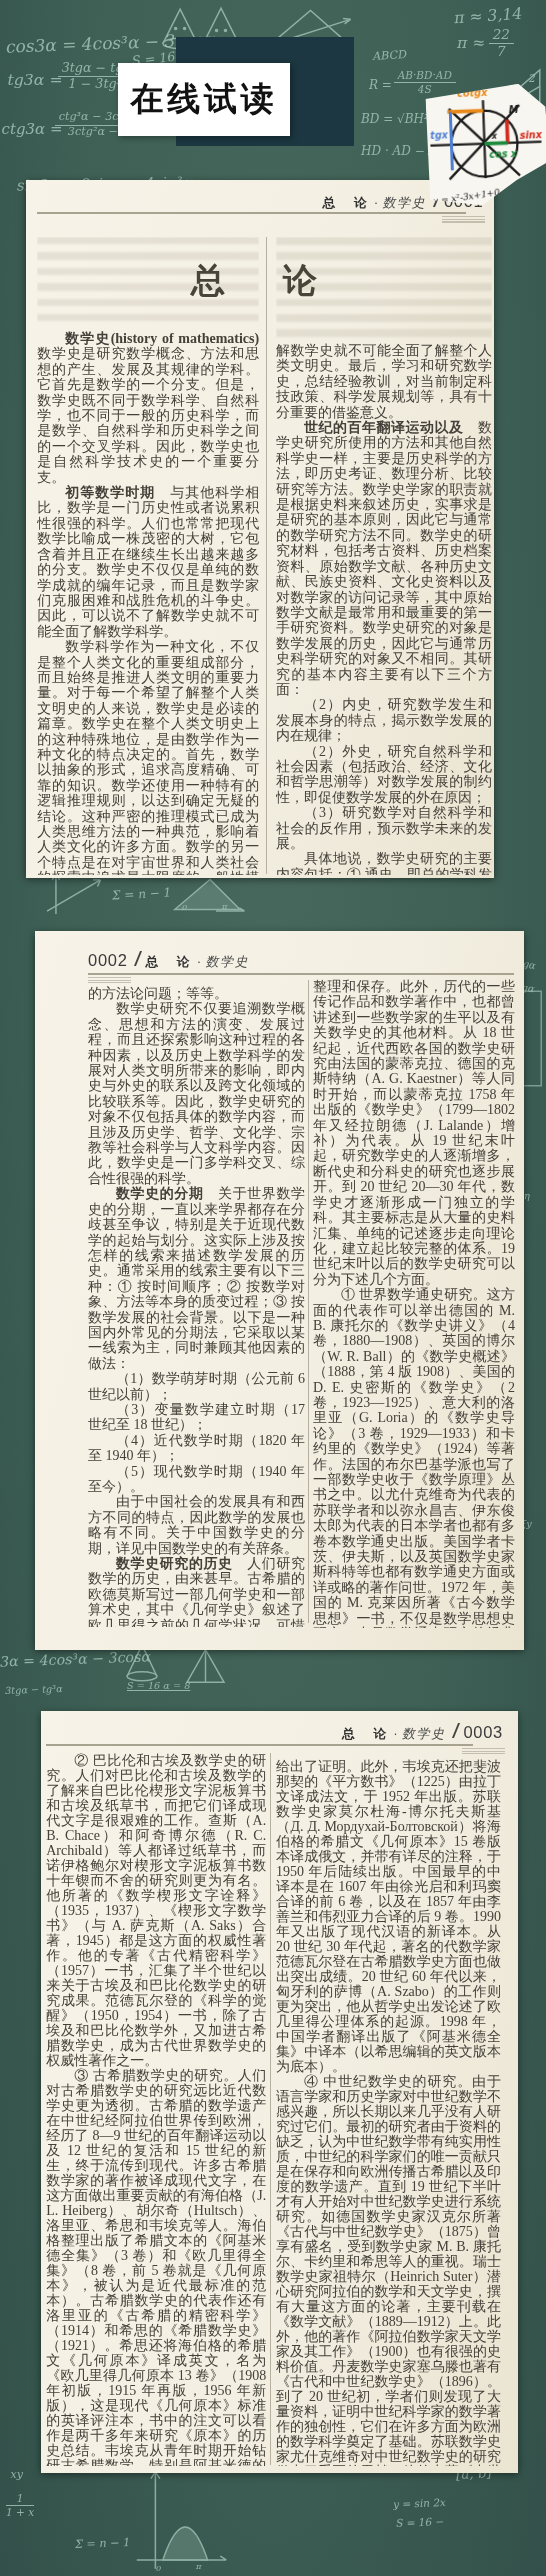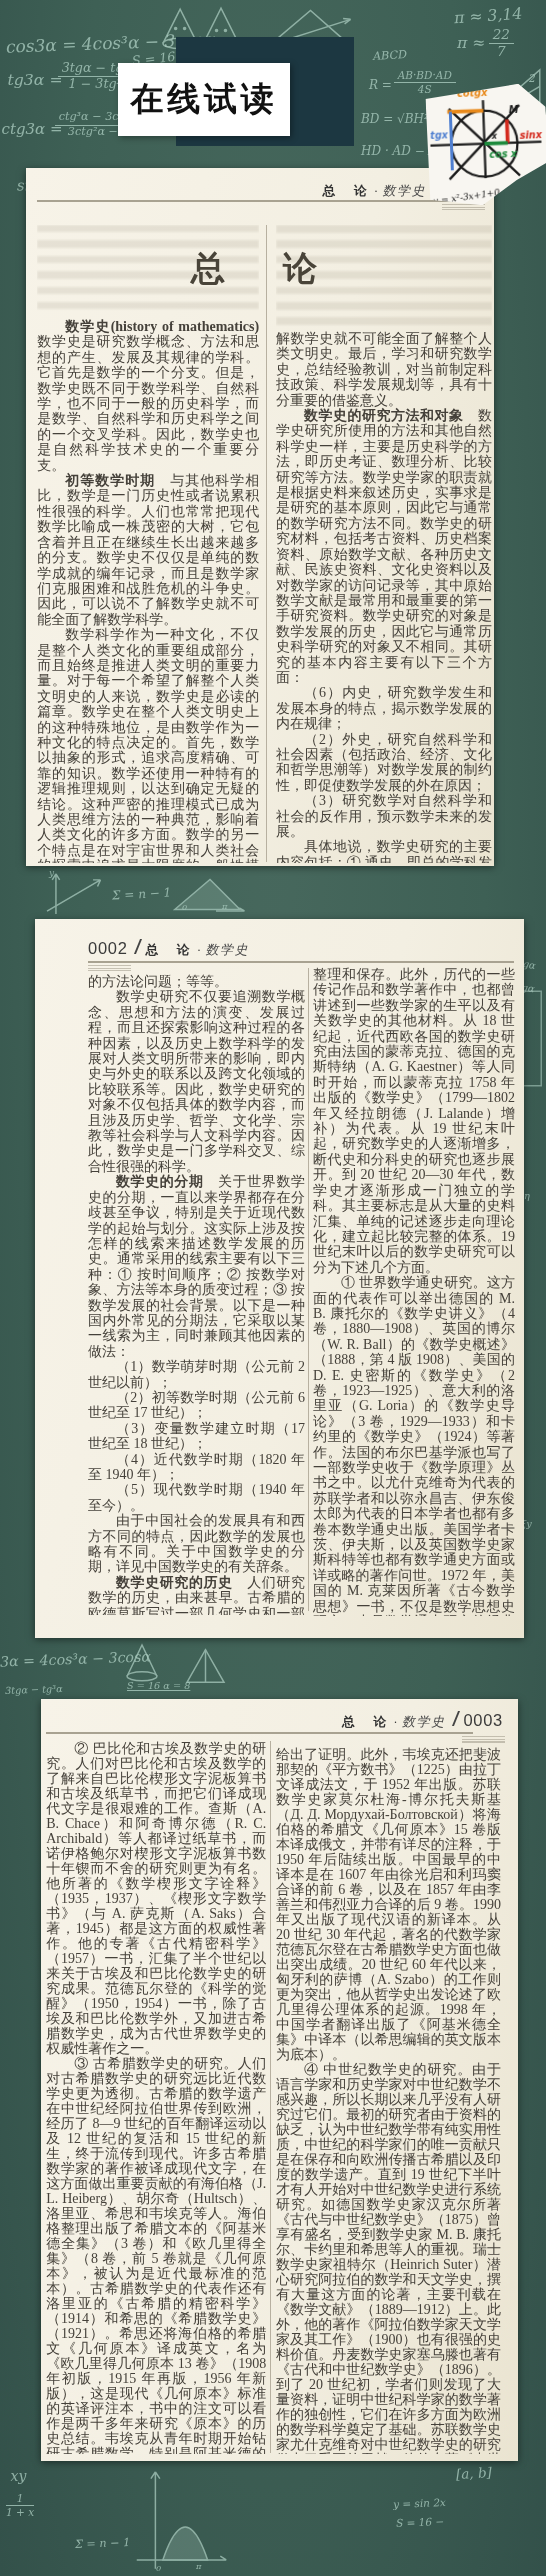--- a/index.html
+++ b/index.html
@@ -29,21 +29,21 @@
         background:#f8f6f1;transform:rotate(-2deg);
         clip-path:polygon(1% 10%,78% 0%,100% 20%,100% 66%,74% 80%,45% 100%,2% 94%);
         filter:drop-shadow(1.5px 2.2px 3px rgba(0,0,0,.35));}
   .note .lbl{position:absolute;font-family:"DejaVu Sans", sans-serif;font-weight:700;
              font-style:italic;font-size:9.7px;}
   .note .formula{position:absolute;left:4.5px;bottom:4.5px;font-family:"DejaVu Serif", serif;
                  font-style:italic;font-size:9px;color:#1a1a1a;transform:rotate(-6deg);}
   
   .page{position:absolute;z-index:4;
         background:linear-gradient(105deg,#f7f3e8 0%,#f3efe2 55%,#eae4d1 100%);
-        box-shadow:0 2.2px 7.5px rgba(0,0,0,.5);color:#45413a;}
+        box-shadow:0 2.2px 7.5px rgba(0,0,0,.5);color:#45413a;margin-top:12px;}
   .page1{left:26px;top:168px;width:468px;height:698px;}
   .page2{left:35px;top:919px;width:489px;height:719px;}
   .page3{left:41px;top:1699px;width:477px;height:762px;}
   .p-head{position:absolute;display:flex;align-items:baseline;white-space:nowrap;}
   .sec{font-size:12.7px;font-weight:700;letter-spacing:3px;color:#333;}
   .dot{margin:0 4.5px;color:#333;}
   .subj{font-size:13px;font-style:italic;color:#4a4a4a;letter-spacing:1.5px;}
   .tick{display:inline-block;width:1.5px;height:15px;background:#444;
         transform:skewX(-22deg);margin:0 6.7px -3px 9.7px;}
   .pnum{font-family:"Liberation Sans", sans-serif;font-size:16.5px;color:#3a3a3a;letter-spacing:0.7px;}
@@ -168,21 +168,21 @@
     <span class="chalk" style="left: 49px; top: 868px; font-size: 9px;">y</span>
     <span class="chalk" style="left: 182px; top: 902px; font-size: 8.2px;">0</span>
     <span class="chalk" style="left: 222px; top: 901px; font-size: 8.2px;">π</span>
     <span class="chalk" style="left: 0px; top: 1651px; font-size: 14.2px; transform: rotate(-2deg);">3α = 4cos³α − 3cosα</span>
     <span class="chalk" style="left: 127px; top: 1680px; font-size: 9.7px; text-decoration: underline;">S = 16   α = 8</span>
     <span class="chalk" style="left: 4.5px; top: 1684px; font-size: 9.7px; transform: rotate(-2deg);">3tgα − tg³α</span>
     <span class="chalk" style="left: 523px; top: 959px; font-size: 9.7px; transform: rotate(10deg);">gα</span>
     <span class="chalk" style="left: 518px; top: 982px; font-size: 9.7px; transform: rotate(10deg);">tgα</span>
     <span class="chalk" style="left: 524px; top: 1190px; font-size: 9.7px;">η</span>
     <span class="chalk" style="left: 521px; top: 1518px; font-size: 9.7px;">ξy</span>
-    <span class="chalk" style="left: 10.5px; top: 2468px; font-size: 14px;">xy</span>
+    <span class="chalk" style="left: 10.5px; top: 2468px; font-size: 11px;">xy</span>
     <span class="chalk" style="left: 75px; top: 2537px; font-size: 11.2px; transform: rotate(-2deg);">Σ = n − 1</span>
     <span class="chalk" style="left: 456px; top: 2465px; font-size: 13.5px; transform: rotate(-3deg);">[a, b]</span>
     <span class="chalk" style="left: 393px; top: 2497px; font-size: 10.5px; transform: rotate(-2deg);">y = sin 2x</span>
     <span class="chalk" style="left: 396px; top: 2516px; font-size: 10.5px; transform: rotate(-2deg);">S = 16 −</span>
     <span class="chalk" style="left: 156px; top: 2563px; font-size: 8.2px;">0</span>
     <span class="chalk" style="left: 196px; top: 2561px; font-size: 8.2px;">π</span>
     <span class="frac" style="left: 58px; top: 61px; font-size: 12.7px;">
       <span class="stack">
         <span class="top">3tgα − tg³α</span>
         <span>1 − 3tg²α</span>
@@ -256,44 +256,43 @@
   <div class="col" style="left:11.2px;top:57px;width:222px;height:638px">
     <div class="ghost" style="height:91px"></div>
   <p><b class="lead">数学史(history of mathematics)</b>数学史是研究数学概念、方法和思想的产生、发展及其规律的学科。它首先是数学的一个分支。但是，数学史既不同于数学科学、自然科学，也不同于一般的历史科学，而是数学、自然科学和历史科学之间的一个交叉学科。因此，数学史也是自然科学技术史的一个重要分支。</p>
       <p><b class="lead">初等数学时期</b>　与其他科学相比，数学是一门历史性或者说累积性很强的科学。人们也常常把现代数学比喻成一株茂密的大树，它包含着并且正在继续生长出越来越多的分支。数学史不仅仅是单纯的数学成就的编年记录，而且是数学家们克服困难和战胜危机的斗争史。因此，可以说不了解数学史就不可能全面了解数学科学。</p>
       <p>数学科学作为一种文化，不仅是整个人类文化的重要组成部分，而且始终是推进人类文明的重要力量。对于每一个希望了解整个人类文明史的人来说，数学史是必读的篇章。数学史在整个人类文明史上的这种特殊地位，是由数学作为一种文化的特点决定的。首先，数学以抽象的形式，追求高度精确、可靠的知识。数学还使用一种特有的逻辑推理规则，以达到确定无疑的结论。这种严密的推理模式已成为人类思维方法的一种典范，影响着人类文化的许多方面。数学的另一个特点是在对宇宙世界和人类社会的探索中追求最大限度的一般性模式特别是一般性算法的倾向。因此数学成为一种普遍的科学语言与工具，在推动其他科学和整个文化的进步方面起着不可替代的作用。此外，数学作为一种创造性活动，还具有艺术的特征，即对美的追求。数学的这些特征，对整个人类文明产生了不容置疑的影响。实际上，可以说不</p>
     </div>
   <div class="divider" style="left:240px;top:57px;height:637px"></div>
   <div class="col" style="left:250px;top:57px;width:216px;height:638px">
     <div class="ghost" style="height:103px"></div>
   <p class="noind">解数学史就不可能全面了解整个人类文明史。最后，学习和研究数学史，总结经验教训，对当前制定科技政策、科学发展规划等，具有十分重要的借鉴意义。</p>
-      <p><b class="lead">数学史的研究方法和对象</b>　数学史研究所使用的方法和其他自然科学史一样，主要是历史科学的方法，即历史考证、数理分析、比较研究等方法。数学史学家的职责就是根据史料来叙述历史，实事求是是研究的基本原则，因此它与通常的数学研究方法不同。数学史的研究材料，包括考古资料、历史档案资料、原始数学文献、各种历史文献、民族史资料、文化史资料以及对数学家的访问记录等，其中原始数学文献是最常用和最重要的第一手研究资料。数学史研究的对象是数学发展的历史，因此它与通常历史科学研究的对象又不相同。其研究的基本内容主要有以下三个方面：</p>
-      <p>（6）内史，研究数学发生和发展本身的特点，揭示数学发展的内在规律；</p>
+      <p><b class="lead">世纪的百年翻译运动以及</b>　数学史研究所使用的方法和其他自然科学史一样，主要是历史科学的方法，即历史考证、数理分析、比较研究等方法。数学史学家的职责就是根据史料来叙述历史，实事求是是研究的基本原则，因此它与通常的数学研究方法不同。数学史的研究材料，包括考古资料、历史档案资料、原始数学文献、各种历史文献、民族史资料、文化史资料以及对数学家的访问记录等，其中原始数学文献是最常用和最重要的第一手研究资料。数学史研究的对象是数学发展的历史，因此它与通常历史科学研究的对象又不相同。其研究的基本内容主要有以下三个方面：</p>
+      <p>（2）内史，研究数学发生和发展本身的特点，揭示数学发展的内在规律；</p>
       <p>（2）外史，研究自然科学和社会因素（包括政治、经济、文化和哲学思潮等）对数学发展的制约性，即促使数学发展的外在原因；</p>
       <p>（3）研究数学对自然科学和社会的反作用，预示数学未来的发展。</p>
       <p>具体地说，数学史研究的主要内容包括：① 通史，即总的学科发展史——数学史通史；② 学科史，即数学各分支的分科史（包括各小分支的历史）；③ 地域史，即不同国家、民族、地域的数学史及其传播、交流和比较；④ 断代史，即不同时期的断代数学史；⑤ 数学家传记；⑥ 思想史，即数学概念、数学思想和数学方法产生和发展的历史；⑦ 数学发展与其他科学、社会现象之间的关系；⑧ 数学教育史；⑨ 数学史文献学；⑩ 数学史研究</p>
     </div>
 </div>
 
 <div class="page page2">
   <div class="p-head" style="top:19.5px;left:53px">
     <span class="pnum">0002</span>
     <span class="tick"></span>
     <span class="sec">总　论</span>
     <span class="dot">·</span>
     <span class="subj">数学史</span>
   </div>
   <div class="p-rule" style="top:42px;left:53px;width:426px"></div>
   <div class="hatch" style="top:46px;left:53px"></div>
   <div class="col" style="left:53px;top:55px;width:217px;height:641px">
       <p class="noind">的方法论问题；等等。</p>
       <p>数学史研究不仅要追溯数学概念、思想和方法的演变、发展过程，而且还探索影响这种过程的各种因素，以及历史上数学科学的发展对人类文明所带来的影响，即内史与外史的联系以及跨文化领域的比较联系等。因此，数学史研究的对象不仅包括具体的数学内容，而且涉及历史学、哲学、文化学、宗教等社会科学与人文科学内容。因此，数学史是一门多学科交叉、综合性很强的科学。</p>
       <p><b class="lead">数学史的分期</b>　关于世界数学史的分期，一直以来学界都存在分歧甚至争议，特别是关于近现代数学的起始与划分。这实际上涉及按怎样的线索来描述数学发展的历史。通常采用的线索主要有以下三种：① 按时间顺序；② 按数学对象、方法等本身的质变过程；③ 按数学发展的社会背景。以下是一种国内外常见的分期法，它采取以某一线索为主，同时兼顾其他因素的做法：</p>
-      <p>（1）数学萌芽时期（公元前 2 世纪以前）；</p>
-      <p>（2）初等数学时期（公元前 6 世纪至 17 世纪）；</p>
+      <p>（1）数学萌芽时期（公元前 6 世纪以前）；</p>
       <p>（3）变量数学建立时期（17 世纪至 18 世纪）；</p>
       <p>（4）近代数学时期（1820 年至 1940 年）；</p>
       <p>（5）现代数学时期（1940 年至今）。</p>
       <p>由于中国社会的发展具有和西方不同的特点，因此数学的发展也略有不同。关于中国数学史的分期，详见中国数学史的有关辞条。</p>
       <p><b class="lead">数学史研究的历史</b>　人们研究数学的历史，由来甚早。古希腊的欧德莫斯写过一部几何学史和一部算术史，其中《几何学史》叙述了欧几里得之前的几何学状况。可惜这两部史书均未能流传下来，只是在 5 世纪普罗克洛斯对欧几里得《几何原本》第一卷的注文中保留有《几何学史》的部分资料。7—8 世纪以来，大量的古希腊和印度数学著作在伊斯兰世界广泛流传、翻译和研究。12 世纪时，这些著作的阿拉伯文译本和阿拉伯人写的数学书籍传入西欧。对这些著作的翻译既是当时的数学研究，也是对古典数学著作的</p>
     </div>
   <div class="divider" style="left:273px;top:49px;height:643px"></div>
   <div class="col" style="left:278px;top:48px;width:202px;height:649px">
       <p class="noind">整理和保存。此外，历代的一些传记作品和数学著作中，也都曾讲述到一些数学家的生平以及有关数学史的其他材料。从 18 世纪起，近代西欧各国的数学史研究由法国的蒙蒂克拉、德国的克斯特纳（A. G. Kaestner）等人同时开始，而以蒙蒂克拉 1758 年出版的《数学史》（1799—1802 年又经拉朗德（J. Lalande）增补）为代表。从 19 世纪末叶起，研究数学史的人逐渐增多，断代史和分科史的研究也逐步展开。到 20 世纪 20—30 年代，数学史才逐渐形成一门独立的学科。其主要标志是从大量的史料汇集、单纯的记述逐步走向理论化，建立起比较完整的体系。19 世纪末叶以后的数学史研究可以分为下述几个方面。</p>
       <p>① 世界数学通史研究。这方面的代表作可以举出德国的 M. B. 康托尔的《数学史讲义》（4 卷，1880—1908）、英国的博尔（W. R. Ball）的《数学史概述》（1888，第 4 版 1908）、美国的 D. E. 史密斯的《数学史》（2 卷，1923—1925）、意大利的洛里亚（G. Loria）的《数学史导论》（3 卷，1929—1933）和卡约里的《数学史》（1924）等著作。法国的布尔巴基学派也写了一部数学史收于《数学原理》丛书之中。以尤什克维奇为代表的苏联学者和以弥永昌吉、伊东俊太郎为代表的日本学者也都有多卷本数学通史出版。美国学者卡茨、伊夫斯，以及英国数学史家斯科特等也都有数学通史方面或详或略的著作问世。1972 年，美国的 M. 克莱因所著《古今数学思想》一书，不仅是数学思想史研究，也是数学通史研究的经典之作。在中国，开展数学通史研究的应首推梁宗巨，他是中国的世界数学史研究的奠基人之一，所著《世界数学史简编》（1980）用一定的篇幅介绍了中国古代数学的成就及贡献，可以认为是在中国研究数学通史的开端。其详尽之作《世界数学通史》（上卷，第二卷合著）于 2001 年问世，是中国数学史工作者独立完成的数学通史专著。此外，李文林的《数学史概论》（第 2 版，2002）选材精练准确，充分概括和论述了数学科学的发展史，是中国的数学思想史和数学通史研究的代表作。</p>

